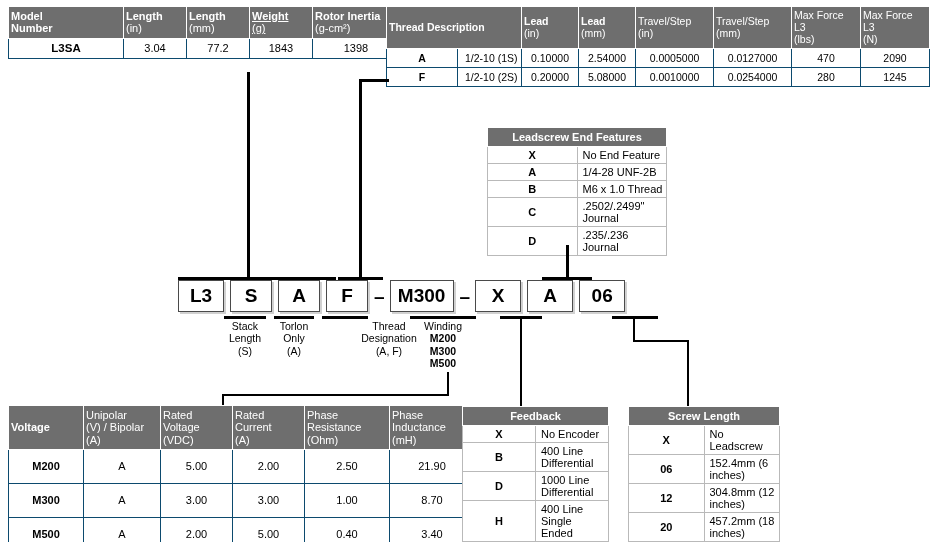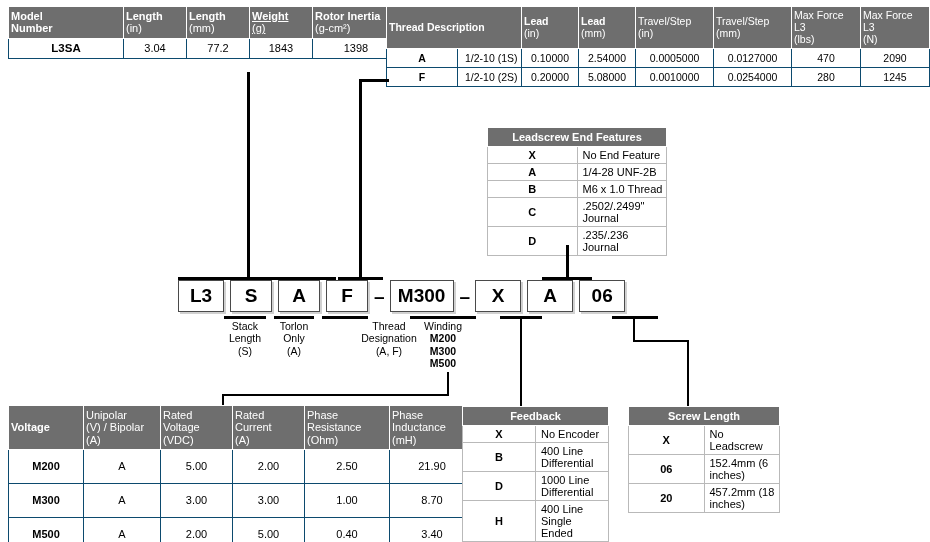--- a/index.html
+++ b/index.html
@@ -381,18 +381,22 @@
     <tbody>
       <tr>
         <td class="k">X</td>
         <td class="v">No Leadscrew</td>
       </tr>
       <tr>
         <td class="k">06</td>
         <td class="v">152.4mm (6 inches)</td>
       </tr>
       <tr>
+        <td class="k">12</td>
+        <td class="v">304.8mm (12 inches)</td>
+      </tr>
+      <tr>
         <td class="k">20</td>
         <td class="v">457.2mm (18 inches)</td>
       </tr>
     </tbody>
   </table>
 </div>
 
 </body></html>

